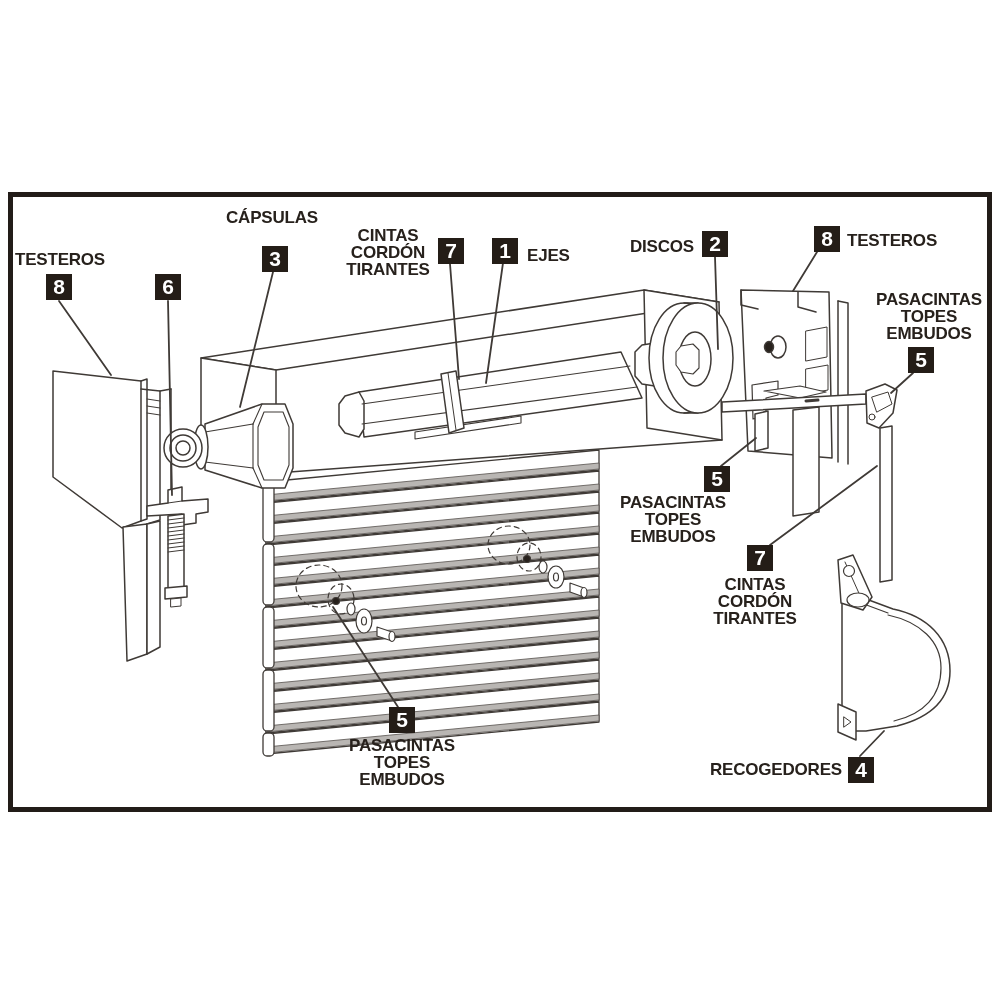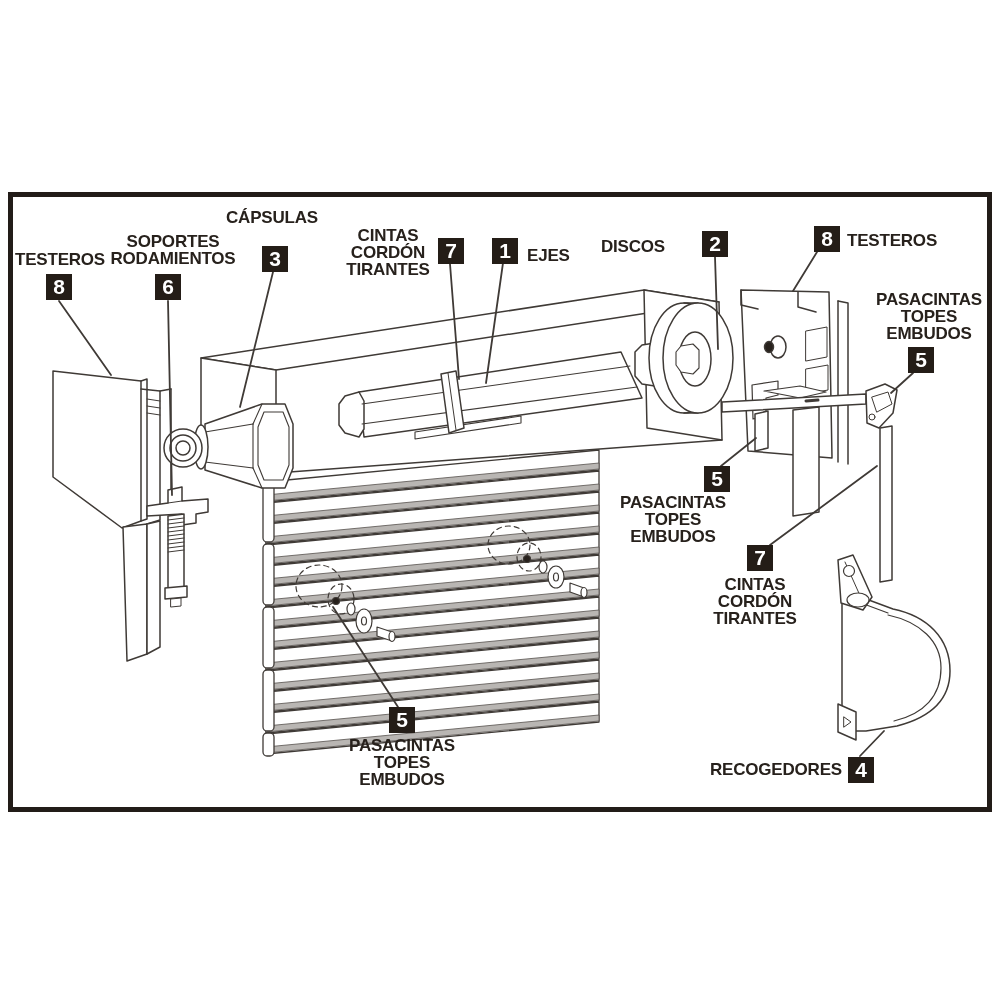--- a/index.html
+++ b/index.html
@@ -209,36 +209,34 @@
       <line x1="721" y1="466" x2="756" y2="438"></line>
       <line x1="770" y1="545" x2="877" y2="466"></line>
       <line x1="398" y1="707" x2="333" y2="607"></line>
       <line x1="860" y1="756" x2="884" y2="731"></line>
     </g>
   </svg>
 
   <div class="lbl" style="left:8px;top:251px;width:104px">TESTEROS</div>
   <div class="badge" style="left:46px;top:274px">8</div>
 
-  <div class="lbl" style="left:105px;top:233px;width:136px">SOPORTES
-RODAMIENTOS</div>
   <div class="badge" style="left:155px;top:274px">6</div>
 
   <div class="lbl" style="left:220px;top:209px;width:104px">CÁPSULAS</div>
   <div class="badge" style="left:262px;top:246px">3</div>
 
   <div class="lbl" style="left:338px;top:227px;width:100px">CINTAS
 CORDÓN
 TIRANTES</div>
   <div class="badge" style="left:438px;top:238px">7</div>
 
   <div class="badge" style="left:492px;top:238px">1</div>
   <div class="lbl left" style="left:527px;top:247px;width:80px">EJES</div>
 
-  <div class="lbl" style="left:595px;top:238px;width:76px">DISCOS</div>
+  <div class="lbl" style="left:624px;top:238px;width:76px">DISCOS</div>
   <div class="badge" style="left:702px;top:231px">2</div>
 
   <div class="badge" style="left:814px;top:226px">8</div>
   <div class="lbl left" style="left:847px;top:232px;width:100px">TESTEROS</div>
 
   <div class="lbl" style="left:867px;top:291px;width:124px">PASACINTAS
 TOPES
 EMBUDOS</div>
   <div class="badge" style="left:908px;top:347px">5</div>
 

